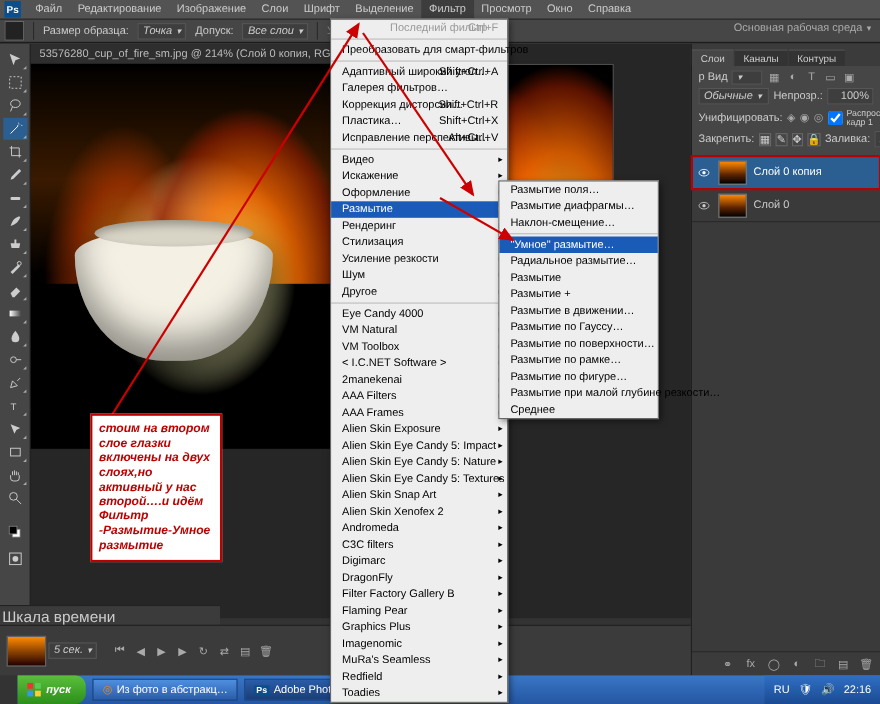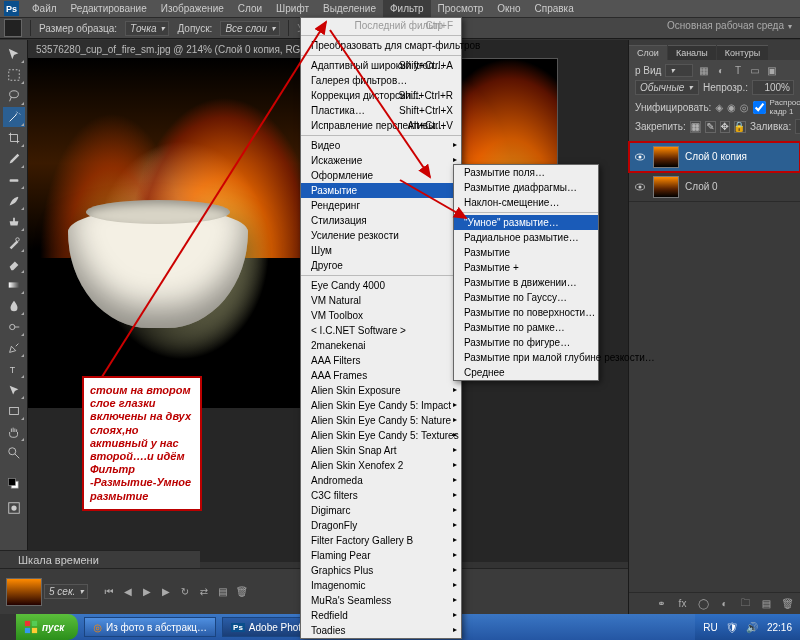--- a/index.html
+++ b/index.html
@@ -72,21 +72,21 @@
   .submenu .mi.highlight{ background:#1a5bb8; color:#fff;}
   .submenu hr{border:none;border-top:1px solid #bbb;margin:2px 0;}
 
   
   .anno { position:absolute; left:34px; top:376px; width:120px; background:#fff; color:#b00; border:2px solid #b00; padding:6px; font-size:11px; font-style:italic; font-weight:bold; z-index:60; line-height:1.2;margin-left:48px;}
 
   
   .arrow-svg { position:absolute; left:0; top:0; width:800px; height:620px; pointer-events:none; z-index:55;}
 
   
-  .timeline-head { position:absolute; left:0; bottom:72px; height:18px; width:200px; background:#3b3b3b; display:flex; align-items:center; padding:0 18px; font-size:11px; border-top:1px solid #222;}
+  .timeline-head { position:absolute; left:0; bottom:72px; height:18px; width:200px; background:#3b3b3b; display:flex; align-items:center; padding:0 2px; font-size:14px; border-top:1px solid #222;}
   .timeline { position:absolute; left:0; right:172px; bottom:26px; height:46px; background:#3b3b3b; border-top:1px solid #222; display:flex; align-items:center; padding:2px 6px; gap:6px;}
   .tl-thumb{width:36px;height:28px;background:linear-gradient(to bottom,#ff8a00,#200);border:1px solid #666;}
   .zoom-lbl{position:absolute;left:0;bottom:100px;font-size:9px;background:#333;padding:1px 4px;border:1px solid #555;}
 
   
   .taskbar { position:absolute; left:16px; right:0; bottom:0; height:26px; background:linear-gradient(to bottom,#3a76c4 0%,#2456a3 100%); display:flex; align-items:center; gap:2px; font-size:10px; color:#fff;}
   .start { height:100%; padding:0 14px 0 8px; display:flex; align-items:center; gap:4px; background:linear-gradient(to bottom,#5bbf3b,#2b8f1b); border-radius:0 10px 10px 0; font-style:italic; font-weight:bold;}
   .task-btn{ height:20px; padding:0 8px; background:linear-gradient(to bottom,#4f8fe0,#2a5da8); border:1px solid #1a4480; display:flex; align-items:center; gap:4px; margin-left:4px;}
   .task-btn.active{ background:linear-gradient(to bottom,#2a5da8,#1a3e77);}
   .tray { margin-left:auto; height:100%; background:linear-gradient(to bottom,#2f6fc4,#1b4a92); padding:0 8px; display:flex; align-items:center; gap:8px;}

